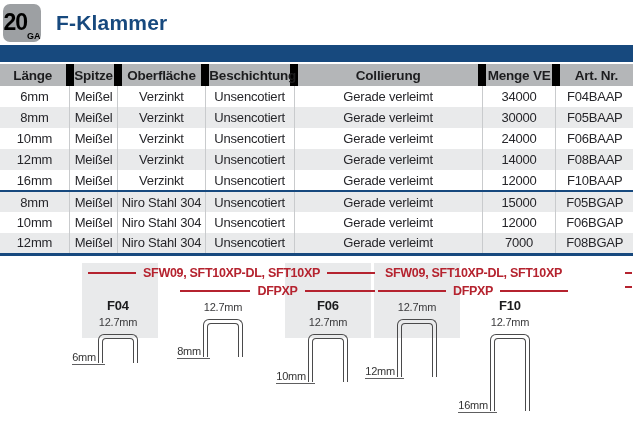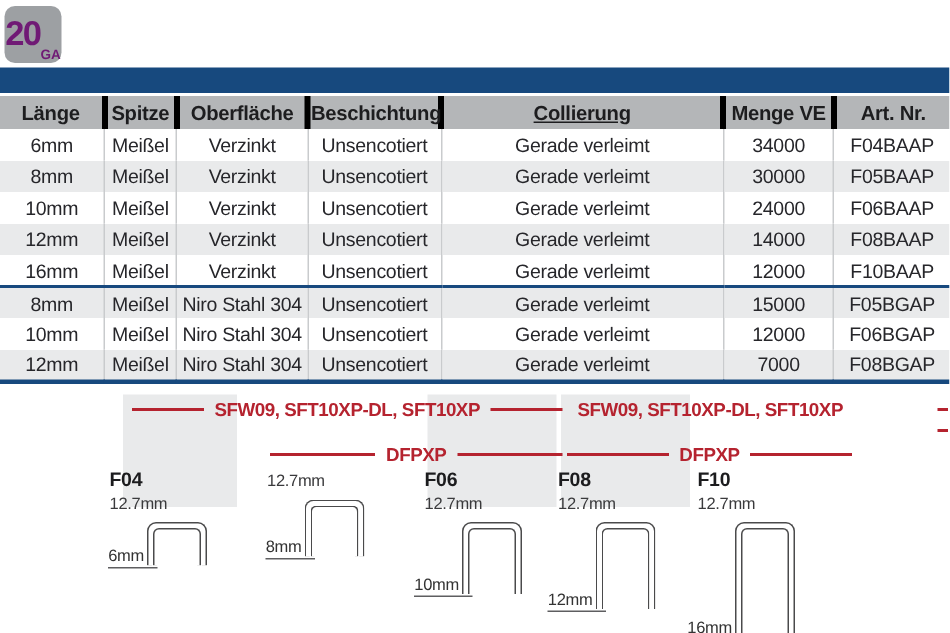--- a/index.html
+++ b/index.html
@@ -6,81 +6,82 @@
     --navy:#17497E; --red:#B5232F; --header-gray:#B4B6B8; --row-alt:#E9EAEB;
     --badge-gray:#9DA0A3; --staple-outline:#4A4A4B; --cell-border:#C9CBCD;
   }
   *{margin:0;padding:0;box-sizing:border-box;}
   body{background:#fff;font-family:"Liberation Sans","DejaVu Sans",sans-serif;}
   .page{position:relative;width:633px;height:422px;background:#fff;overflow:hidden;}
 
   
   .header{display:flex;align-items:center;gap:15px;padding:3px 0 0 3px;height:42px;}
   .badge{width:38px;height:38px;background:var(--badge-gray);border-radius:7px;
-         display:flex;align-items:center;justify-content:center;color:#701a75;font-weight:bold;line-height:1;}
+         display:flex;align-items:center;justify-content:center;color:#000000;font-weight:bold;line-height:1;}
   .badge .n{font-size:23px;letter-spacing:-1px;}
   .badge .ga{font-size:9px;margin-top:28px;}
   .title{color:var(--navy);font-size:21px;font-weight:bold;letter-spacing:0.2px;}
   .navy-bar{height:17px;background:var(--navy);margin-top:3px;}
 
   
   table{border-collapse:collapse;table-layout:fixed;width:633px;margin-top:2px;
         border-bottom:3px solid var(--navy);}
   th{background:var(--header-gray);color:#1D1D1F;font-size:13.5px;font-weight:bold;
-     height:22px;letter-spacing:-0.2px;border-right:4px solid #000000;}
+     height:22px;letter-spacing:-0.2px;border-right:8px solid #000000;}
   th:last-child{border-right:none;}
   td{font-size:13px;color:#26262A;text-align:center;height:21px;letter-spacing:-0.2px;
      border-right:1px solid var(--cell-border);white-space:nowrap;overflow:hidden;}
   td:last-child{border-right:none;}
   tbody tr:nth-child(even){background:var(--row-alt);}
   tr.group-start td{border-top:2px solid var(--navy);}
 
   
   .diagram{position:relative;height:212px;margin-top:0;}
   .hl-col{position:absolute;top:7px;height:75px;background:var(--row-alt);}
   .ann{position:absolute;display:flex;align-items:center;color:var(--red);
        font-weight:bold;font-size:12.5px;letter-spacing:-0.3px;white-space:nowrap;height:14px;}
   .ann::before,.ann::after{content:"";flex:1;height:2px;background:var(--red);}
   .ann::before{margin-right:7px;} .ann::after{margin-left:7px;}
-  .ann.r1{top:10px;} .ann.r2{top:40px;}
+  .ann.r1{top:10px;} .ann.r2{top:28px;}
   .edge-dash{position:absolute;width:7px;height:2px;background:var(--red);left:625px;}
 
-  .staple-col{position:absolute;top:56px;width:90px;text-align:left;}
+  .staple-col{position:absolute;top:42px;width:90px;text-align:center;}
   .model{font-size:13px;font-weight:bold;color:#1C1C1E;letter-spacing:-0.2px;}
   .crown{font-size:11px;color:#3A3A3C;margin:3px 0 6px;letter-spacing:-0.2px;}
   .staple{width:40px;margin:0 auto;position:relative;
           border:1.5px solid var(--staple-outline);border-bottom:none;border-radius:6px 6px 0 0;}
   .staple::after{content:"";position:absolute;top:3px;left:3px;right:3px;bottom:0;
           border:1.5px solid var(--staple-outline);border-bottom:none;border-radius:4px 4px 0 0;}
   .leg-label{position:absolute;bottom:-2px;right:calc(100% - 6px);
           border-bottom:1.5px solid #5E5E60;padding:0 9px 1px 0;font-size:11px;
           color:#333;white-space:nowrap;letter-spacing:-0.2px;z-index:2;}
 </style>
 </head>
 <body>
 
 <div class="page">
 
   <div class="header">
     <div class="badge">
       <span class="n">20</span>
         <span class="ga">GA</span>
     </div>
+    <div class="title">F-Klammer</div>
   </div>
 
   <div class="navy-bar"></div>
 
   <table>
     <thead>
       <tr id="thead-row">
           <th style="width: 65px;">Länge</th>
           <th style="width: 45px;">Spitze</th>
           <th style="width: 82px;">Oberfläche</th>
           <th style="width: 83px;">Beschichtung</th>
-          <th style="width: 176px; text-decoration: underline;">Collierung</th>
+          <th style="width: 176px;">Collierung</th>
           <th style="width: 69px;">Menge VE</th>
           <th style="width: 72px;">Art. Nr.</th>
         </tr>
     </thead>
     <tbody id="tbody">
         <tr>
           <td>6mm</td>
           <td>Meißel</td>
           <td>Verzinkt</td>
           <td>Unsencotiert</td>
@@ -178,21 +179,20 @@
         </div>
       </div>
       <div class="staple-col" style="left: 283px;">
         <div class="model">F06</div>
         <div class="crown">12.7mm</div>
         <div class="staple" style="height: 48px;">
           <span class="leg-label">10mm</span>
         </div>
       </div>
       <div class="staple-col" style="left: 372px;">
-        <div class="model">F08</div>
         <div class="crown">12.7mm</div>
         <div class="staple" style="height: 58px;">
           <span class="leg-label">12mm</span>
         </div>
       </div>
       <div class="staple-col" style="left: 465px;">
         <div class="model">F10</div>
         <div class="crown">12.7mm</div>
         <div class="staple" style="height: 77px;">
           <span class="leg-label">16mm</span>

